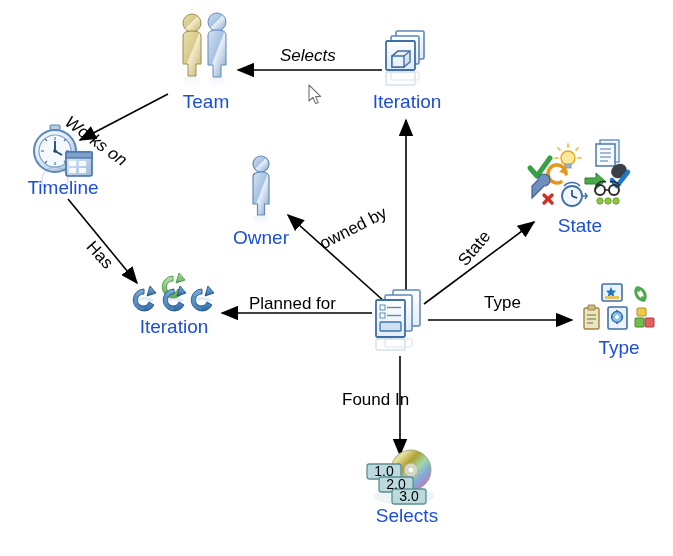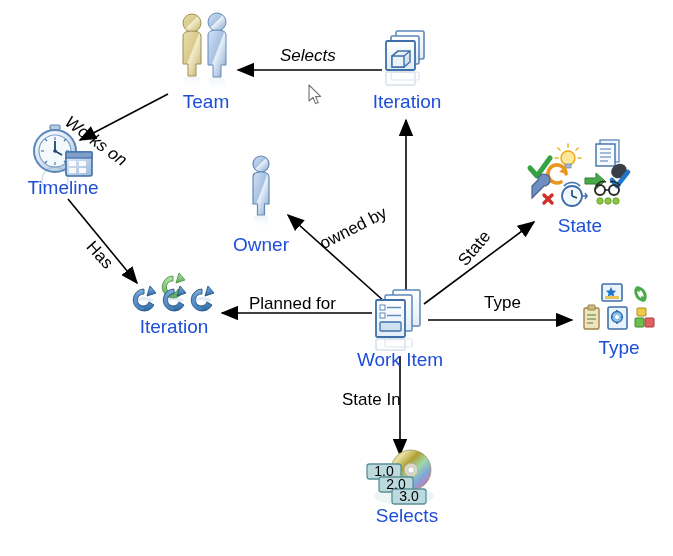--- a/index.html
+++ b/index.html
@@ -56,21 +56,21 @@
     <line x1="400" y1="356" x2="400" y2="455" stroke="#000" stroke-width="1.6" marker-end="url(#ah)"></line>
   </svg>
 
   <div class="elabel it" id="lab-selects" style="left: 280px; top: 47px; transform-origin: left top;">Selects</div>
   <div class="elabel it" id="lab-works-on" style="left: 72px; top: 113px; transform-origin: left top; transform: rotate(36deg);">Works on</div>
   <div class="elabel" id="lab-has" style="left: 96px; top: 238px; transform-origin: left top; transform: rotate(48deg);">Has</div>
   <div class="elabel" id="lab-owned" style="left: 317px; top: 237px; transform-origin: left top; transform: rotate(-27deg);">owned by</div>
   <div class="elabel" id="lab-state" style="left: 455px; top: 258px; transform-origin: left top; transform: rotate(-50deg);">State</div>
   <div class="elabel" id="lab-planned" style="left: 249px; top: 295px; transform-origin: left top;">Planned for</div>
   <div class="elabel" id="lab-type" style="left: 484px; top: 294px; transform-origin: left top;">Type</div>
-  <div class="elabel" id="lab-found" style="left: 342px; top: 391px; transform-origin: left top;">State In</div>
+  <div class="elabel" id="lab-found" style="left: 342px; top: 391px; transform-origin: left top;">Found In</div>
 
   <div class="node" id="node-team" style="left:173px;top:8px;width:66px;">
     <div class="iconbox">
       <svg width="66" height="92" viewBox="0 0 66 92">
         <defs>
           <linearGradient id="tanG" x1="0" y1="0" x2="1" y2="1">
             <stop offset="0" stop-color="#e8dfae"></stop>
               <stop offset="0.45" stop-color="#d9cb8c"></stop>
             <stop offset="0.5" stop-color="#f3eccc"></stop>
               <stop offset="1" stop-color="#c0ad67"></stop>
@@ -172,21 +172,21 @@
   </div>
 
   <div class="node" id="node-owner" style="left:242px;top:152px;width:38px;">
     <div class="iconbox">
       <svg width="38" height="78" viewBox="0 0 38 78">
         <circle cx="19" cy="12" r="8" fill="url(#bluG)" stroke="#6389b8" stroke-width="1.2"></circle>
         <path d="M11,25 q0,-5 8,-5 q8,0 8,5 l0,27 -4.5,0 0,11 -7,0 0,-11 -4.5,0 z" fill="url(#bluG)" stroke="#6389b8" stroke-width="1.2"></path>
         <path d="M12,64 l14,0 0,13 -14,0 z" fill="url(#refl)" opacity="0.55"></path>
       </svg>
     </div>
-    <div class="nlabel" style="top:76px;margin-top:7px;">Owner</div>
+    <div class="nlabel" style="top:76px;">Owner</div>
   </div>
 
   <div class="node" id="node-state" style="left:524px;top:136px;width:112px;">
     <div class="iconbox">
       <svg width="112" height="80" viewBox="0 0 112 80">
 
         <path d="M6,32 l7,8 13,-18" fill="none" stroke="#35a143" stroke-width="5" stroke-linecap="round" stroke-linejoin="round"></path>
 
         <g>
           <circle cx="44" cy="22" r="7" fill="#fde79a" stroke="#e8a712" stroke-width="1.4"></circle>
@@ -323,21 +323,20 @@
           <rect x="11" y="25" width="5" height="5" fill="#ffffff" stroke="#5b87ba" stroke-width="1"></rect>
           <line x1="18" y1="27.5" x2="32" y2="27.5" stroke="#5b87ba" stroke-width="1.4"></line>
           <rect x="11" y="34" width="21" height="9" rx="1" fill="#cfe0f1" stroke="#3f6fa8" stroke-width="1.3"></rect>
         </g>
         <g opacity="0.22">
           <rect x="7" y="51" width="29" height="11" rx="1.5" fill="none" stroke="#3f6fa8" stroke-width="1.5"></rect>
           <rect x="16" y="51" width="27" height="8" rx="1.5" fill="none" stroke="#5b87ba" stroke-width="1.2"></rect>
         </g>
       </svg>
     </div>
-    <div class="nlabel" style="top:62px;">Work Item</div>
   </div>
 
   <div class="node" id="node-type" style="left:580px;top:282px;width:78px;">
     <div class="iconbox">
       <svg width="78" height="56" viewBox="0 0 78 56">
 
         <g>
           <rect x="22" y="2" width="20" height="17" rx="1.5" fill="#eaf3fb" stroke="#3f6fa8" stroke-width="1.6"></rect>
           <path d="M31,5 l1.6,3.4 3.6,0.4 -2.7,2.5 0.7,3.6 -3.2,-1.8 -3.2,1.8 0.7,-3.6 -2.7,-2.5 3.6,-0.4 z" fill="#1e77c9"></path>
           <rect x="25" y="14" width="14" height="3" fill="#e8c35a"></rect>

